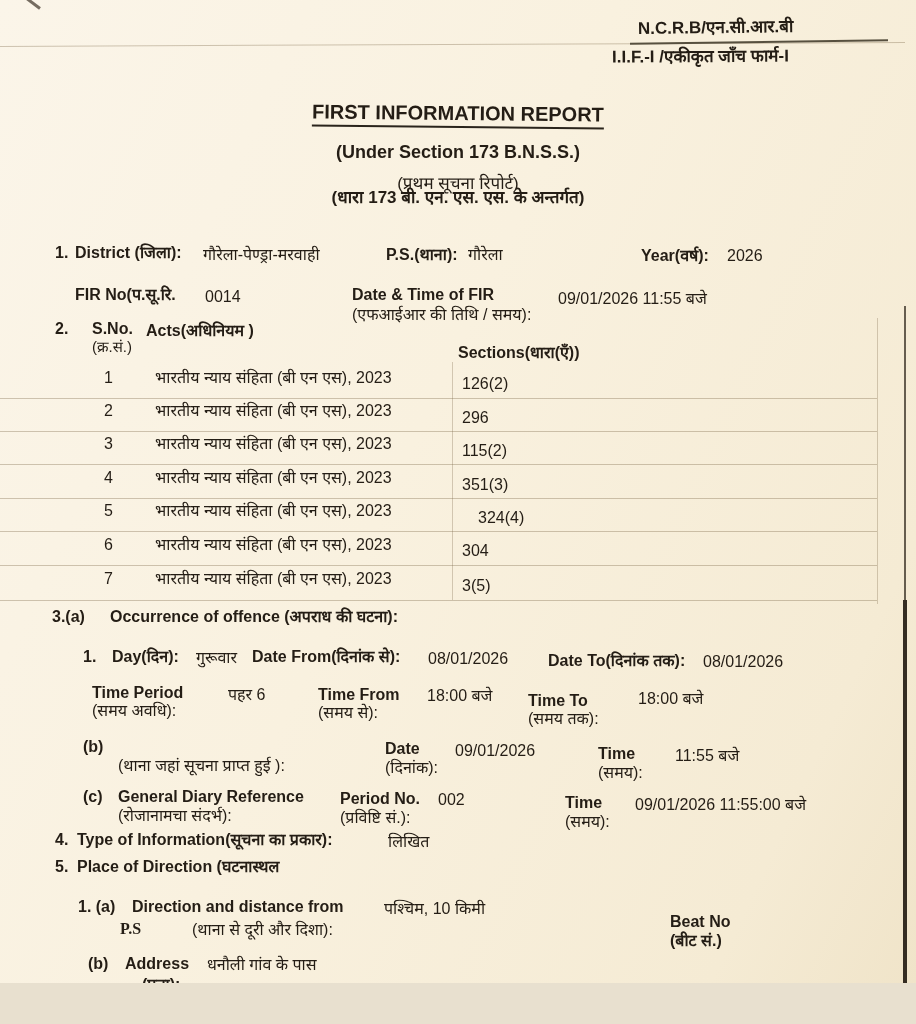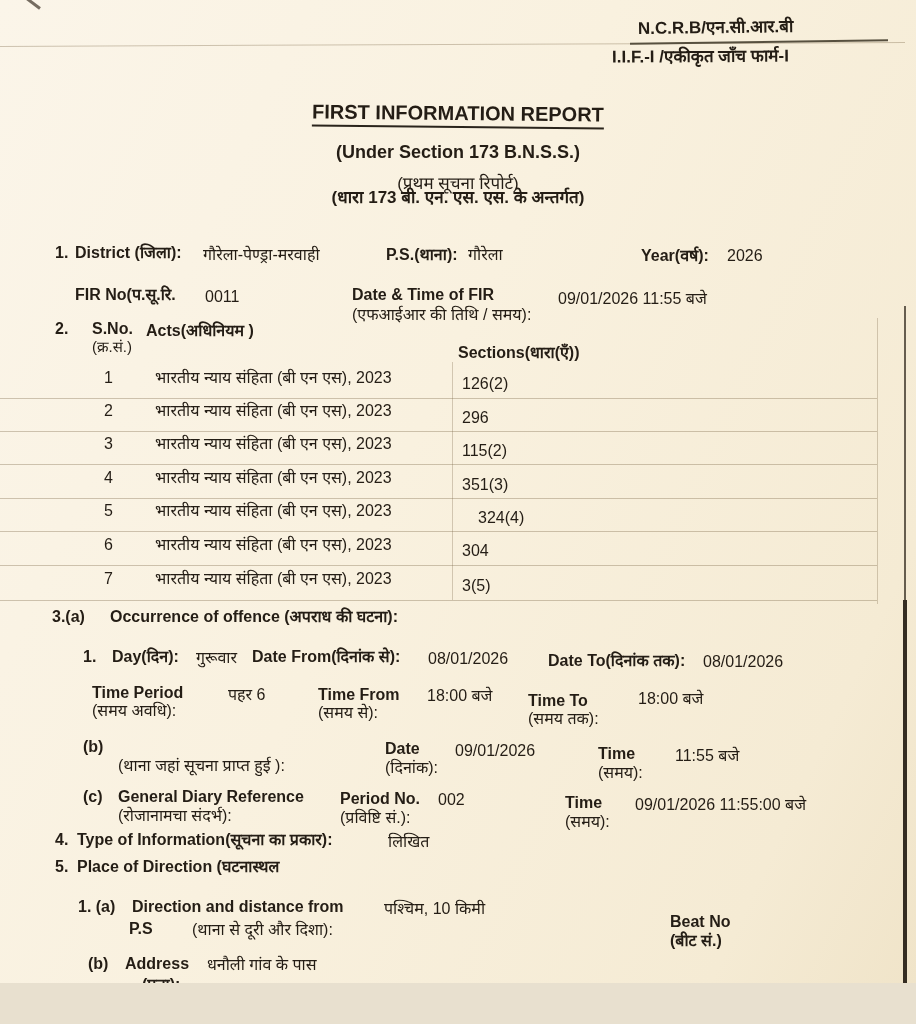--- a/index.html
+++ b/index.html
@@ -40,21 +40,21 @@
 
   <div class="t b" style="left:55px;top:244px;">1.</div>
   <div class="t b" style="left:75px;top:244px;">District (जिला):</div>
   <div class="t" style="left:203px;top:246px;">गौरेला-पेण्ड्रा-मरवाही</div>
   <div class="t b" style="left:370px;top:246px;margin-left:16px;">P.S.(थाना):</div>
   <div class="t" style="left:468px;top:246px;">गौरेला</div>
   <div class="t b" style="left:641px;top:247px;">Year(वर्ष):</div>
   <div class="t" style="left:727px;top:247px;">2026</div>
 
   <div class="t b" style="left:75px;top:286px;">FIR No(प.सू.रि.</div>
-  <div class="t" style="left:205px;top:288px;">0011</div>
+  <div class="t" style="left:205px;top:288px;">0014</div>
   <div class="t b" style="left:352px;top:286px;">Date &amp; Time of FIR</div>
   <div class="t" style="left:352px;top:306px;font-size:16px;">(एफआईआर की तिथि / समय):</div>
   <div class="t" style="left:558px;top:290px;">09/01/2026 11:55 बजे</div>
 
   <div class="t b" style="left:55px;top:320px;">2.</div>
   <div class="t b" style="left:92px;top:320px;">S.No.</div>
   <div class="t" style="left:92px;top:338px;font-size:15px;">(क्र.सं.)</div>
   <div class="t b" style="left:146px;top:322px;">Acts(अधिनियम )</div>
   <div class="t b" style="left:458px;top:344px;">Sections(धारा(एँ))</div>
 
@@ -147,21 +147,21 @@
   <div class="t b" style="left:55px;top:831px;">4.</div>
   <div class="t b" style="left:77px;top:831px;">Type of Information(सूचना का प्रकार):</div>
   <div class="t" style="left:388px;top:833px;">लिखित</div>
 
   <div class="t b" style="left:55px;top:858px;">5.</div>
   <div class="t b" style="left:77px;top:858px;">Place of Direction (घटनास्थल</div>
 
   <div class="t b" style="left:78px;top:898px;">1. (a)</div>
   <div class="t b" style="left:132px;top:898px;">Direction and distance from</div>
   <div class="t" style="left:384px;top:900px;">पश्चिम, 10 किमी</div>
-  <div class="t b" style="left:129px;top:920px;">P.S</div>
+  <div class="t b" style="left:120px;top:920px;font-family:Liberation Serif, serif;">P.S</div>
   <div class="t" style="left:192px;top:921px;">(थाना से दूरी और दिशा):</div>
   <div class="t b" style="left:670px;top:913px;">Beat No</div>
   <div class="t b" style="left:670px;top:932px;">(बीट सं.)</div>
 
   <div class="t b" style="left:88px;top:955px;">(b)</div>
   <div class="t b" style="left:125px;top:955px;">Address</div>
   <div class="t" style="left:207px;top:956px;">धनौली गांव के पास</div>
   <div class="t b" style="left:142px;top:976px;">(पता):</div>
 
   <div class="darkline" style="left:904px;top:306px;width:2px;height:300px;opacity:0.75;"></div>

